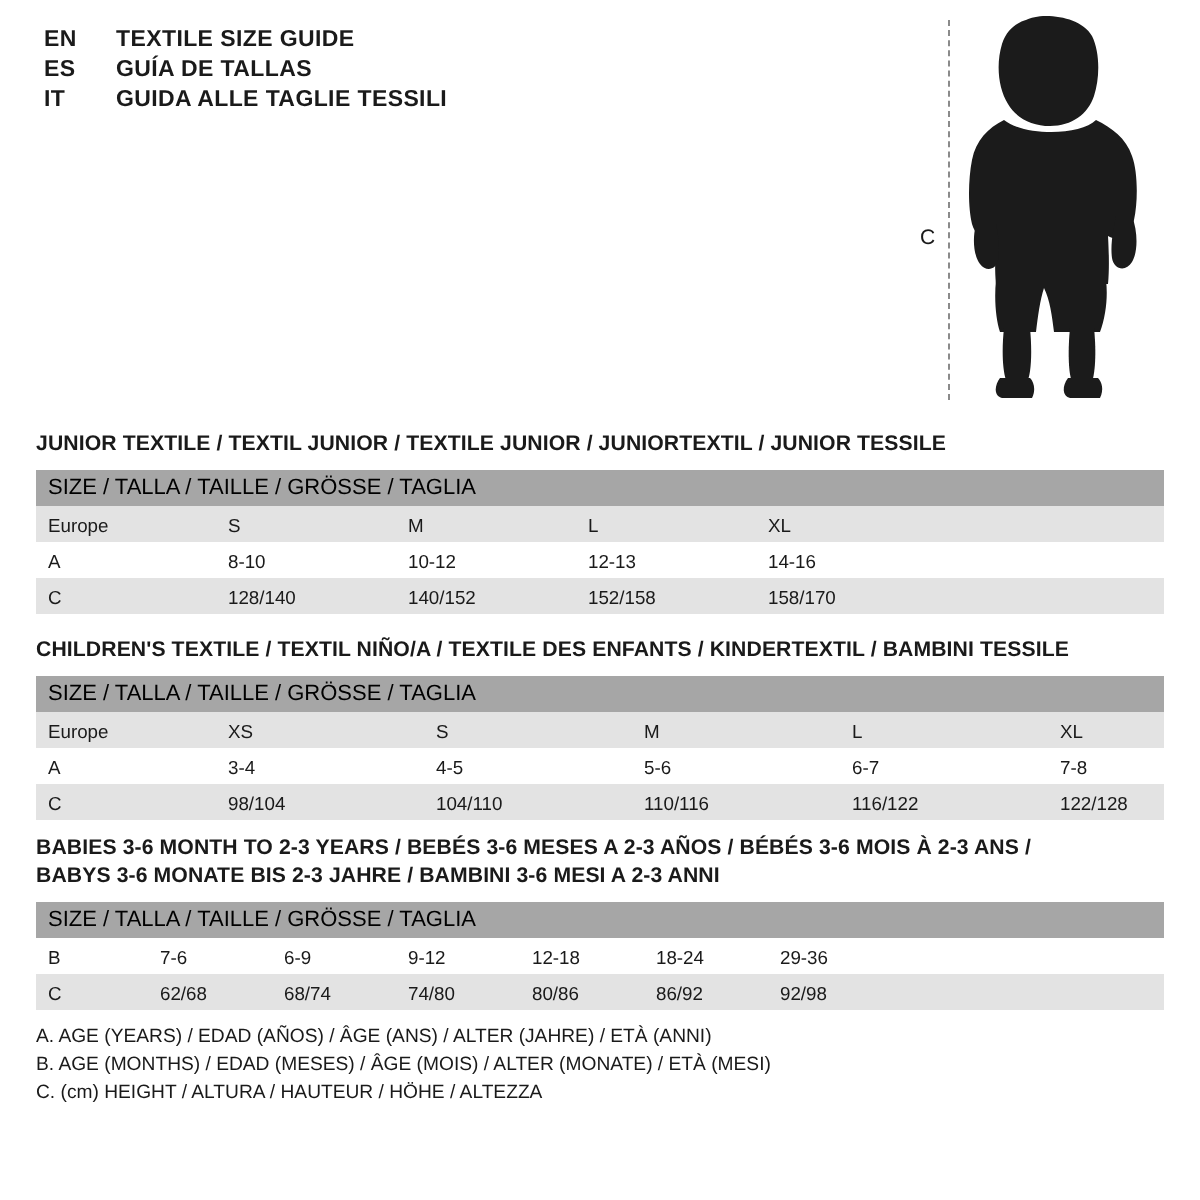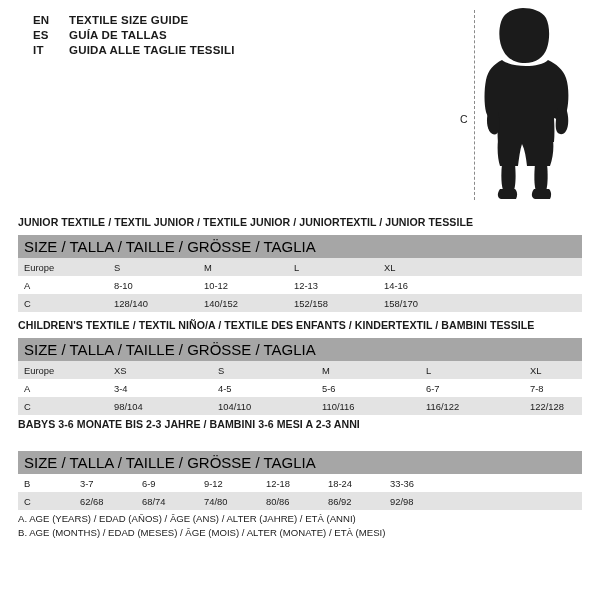--- a/index.html
+++ b/index.html
@@ -20,21 +20,21 @@
     width: 600px;
     height: 600px;
     box-sizing: border-box;
     padding: 0;
   }
 
   
   .header {
     position: absolute;
     top: 14px;
-    left: 33px;
+    left: 22px;
     width: 420px;
   }
   .header-row {
     display: flex;
     align-items: baseline;
     margin-bottom: 3px;
   }
   .lang-code {
     width: 36px;
     font-size: 11.5px;
@@ -101,21 +101,21 @@
     table-layout: fixed;
   }
   table.sz td {
     padding: 3px 0 3px 6px;
     vertical-align: middle;
     height: 12px;
   }
   tr.hdr td {
     background: #a6a6a6;
     color: #000;
-    font-size: 15px;
+    font-size: 11px;
     font-weight: normal;
   }
   tr.shade td {
     background: #e3e3e3;
     margin-left: 24px;
   }
   tr.plain td {
     background: #ffffff;
   }
 
@@ -254,59 +254,61 @@
         <td>98/104</td>
         <td>104/110</td>
         <td>110/116</td>
         <td>116/122</td>
         <td>122/128</td>
       </tr>
     </tbody>
   </table>
 
   <div class="section-title two-line" style="top:418px; left:18px;">
+    <div>BABIES 3-6 MONTH TO 2-3 YEARS / BEBÉS 3-6 MESES A 2-3 AÑOS / BÉBÉS 3-6 MOIS À 2-3 ANS /</div>
     <div>BABYS 3-6 MONATE BIS 2-3 JAHRE / BAMBINI 3-6 MESI A 2-3 ANNI</div>
   </div>
 
   <table class="sz" style="top:451px;">
     <colgroup>
       <col style="width:56px">
         <col style="width:62px">
         <col style="width:62px">
         <col style="width:62px">
         <col style="width:62px">
         <col style="width:62px">
         <col style="width:62px">
         <col style="width:136px">
     </colgroup>
     <tbody>
       <tr class="hdr">
         <td colspan="8">SIZE / TALLA / TAILLE / GRÖSSE / TAGLIA</td>
       </tr>
       <tr class="plain">
         <td>B</td>
-        <td>3-7</td>
+        <td>7-6</td>
         <td>6-9</td>
         <td>9-12</td>
         <td>12-18</td>
         <td>18-24</td>
-        <td>33-36</td>
+        <td>29-36</td>
         <td></td>
       </tr>
       <tr class="shade">
         <td>C</td>
         <td>62/68</td>
         <td>68/74</td>
         <td>74/80</td>
         <td>80/86</td>
         <td>86/92</td>
         <td>92/98</td>
         <td></td>
       </tr>
     </tbody>
   </table>
 
   <div class="legend" style="top:512px;">
     <div>A. AGE (YEARS) / EDAD (AÑOS) / ÂGE (ANS) / ALTER (JAHRE) / ETÀ (ANNI)</div>
     <div>B. AGE (MONTHS) / EDAD (MESES) / ÂGE (MOIS) / ALTER (MONATE) / ETÀ (MESI)</div>
+    <div>C. (cm) HEIGHT / ALTURA / HAUTEUR / HÖHE / ALTEZZA</div>
   </div>
 
 </div>
 
 </body></html>

